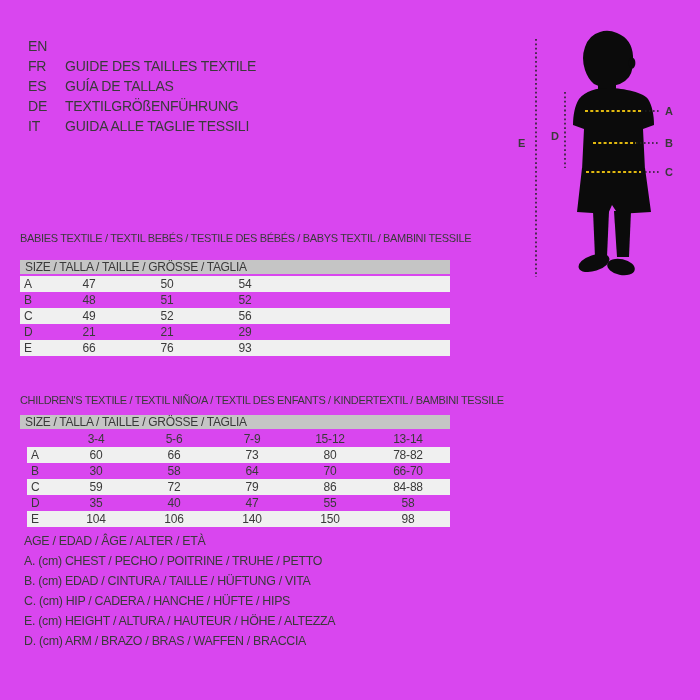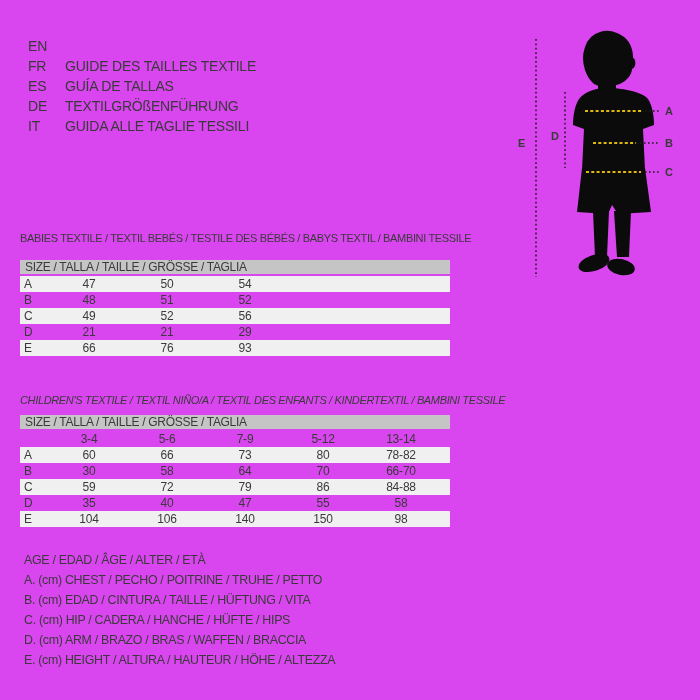--- a/index.html
+++ b/index.html
@@ -5,34 +5,34 @@
   html,body{margin:0;padding:0;background:#ffffff;}
   .page{position:relative;width:700px;height:700px;background:#d946ef;overflow:hidden;
         font-family:"Liberation Sans","DejaVu Sans",sans-serif;color:#3a3a3a;}
   
   .langs{position:absolute;left:28px;top:36px;}
   .lang-row{display:flex;height:20px;line-height:20px;font-size:14px;letter-spacing:-0.2px;}
   .lang-code{width:37px;flex:0 0 37px;}
   
   .sec-title{position:absolute;left:20px;font-size:11px;letter-spacing:-0.35px;white-space:nowrap;}
   .t-babies{top:232px;}
-  .t-children{top:394px;font-style:italic;}
+  .t-children{top:394px;}
   
   .sizetable{position:absolute;left:20px;width:430px;}
   .babies{top:260px;}
   .children{top:415px;}
   .size-header{background:#c5c5c5;height:14px;line-height:14px;font-size:12px;
                padding-left:5px;letter-spacing:-0.3px;margin-bottom:2px;}
   .trow{display:grid;grid-template-columns:30px 78px 78px 78px 1fr;height:16px;align-items:center;}
-  .children .trow{grid-template-columns:30px 78px 78px 78px 78px 78px 1fr;}
+  .children .trow{grid-template-columns:30px 78px 78px 78px 78px 78px 1fr;margin-left:7px;}
   .trow.alt{background:#f0f0f0;}
   .cell{font-size:12px;text-align:center;letter-spacing:-0.2px;}
   .cell.lab{text-align:left;padding-left:4px;}
   
-  .legend{position:absolute;left:24px;top:550px;}
+  .legend{position:absolute;left:24px;top:531px;}
   .legend-line{height:20px;line-height:20px;font-size:12.4px;letter-spacing:-0.3px;white-space:nowrap;}
   
   .figure-wrap{position:absolute;left:505px;top:25px;width:195px;height:260px;}
   .fig-label{font-size:11px;font-weight:bold;fill:#3a3a3a;
              font-family:"Liberation Sans","DejaVu Sans",sans-serif;}
 </style>
 </head>
 <body>
 
 <div class="page">
@@ -135,21 +135,21 @@
   </div>
 
   <div class="sec-title t-children">CHILDREN'S TEXTILE / TEXTIL NIÑO/A / TEXTIL DES ENFANTS / KINDERTEXTIL / BAMBINI TESSILE</div>
   <div class="sizetable children">
     <div class="size-header">SIZE / TALLA / TAILLE / GRÖSSE / TAGLIA</div>
     <div class="trow thead">
       <div class="cell lab"></div>
       <div class="cell">3-4</div>
       <div class="cell">5-6</div>
       <div class="cell">7-9</div>
-      <div class="cell">5-12</div>
+      <div class="cell">15-12</div>
       <div class="cell">13-14</div>
       <div class="cell"></div>
     </div>
     <div class="trow alt">
       <div class="cell lab">A</div>
       <div class="cell">60</div>
       <div class="cell">66</div>
       <div class="cell">73</div>
       <div class="cell">80</div>
       <div class="cell">78-82</div>
@@ -191,17 +191,17 @@
       <div class="cell">98</div>
       <div class="cell"></div>
     </div>
   </div>
 
   <div class="legend">
     <div class="legend-line">AGE / EDAD / ÂGE / ALTER / ETÀ</div>
     <div class="legend-line">A. (cm) CHEST / PECHO / POITRINE / TRUHE / PETTO</div>
     <div class="legend-line">B. (cm) EDAD / CINTURA / TAILLE / HÜFTUNG / VITA</div>
     <div class="legend-line">C. (cm) HIP / CADERA / HANCHE / HÜFTE / HIPS</div>
+    <div class="legend-line">E. (cm) HEIGHT / ALTURA / HAUTEUR / HÖHE / ALTEZZA</div>
     <div class="legend-line">D. (cm) ARM / BRAZO / BRAS / WAFFEN / BRACCIA</div>
-    <div class="legend-line">E. (cm) HEIGHT / ALTURA / HAUTEUR / HÖHE / ALTEZZA</div>
   </div>
 
 </div>
 
 </body></html>

